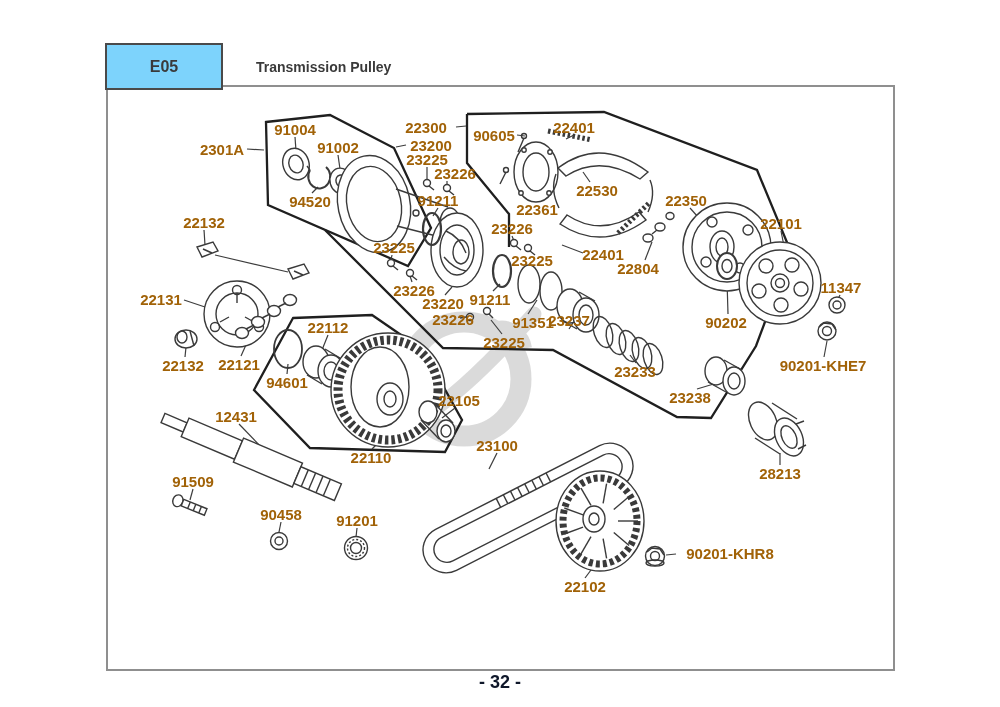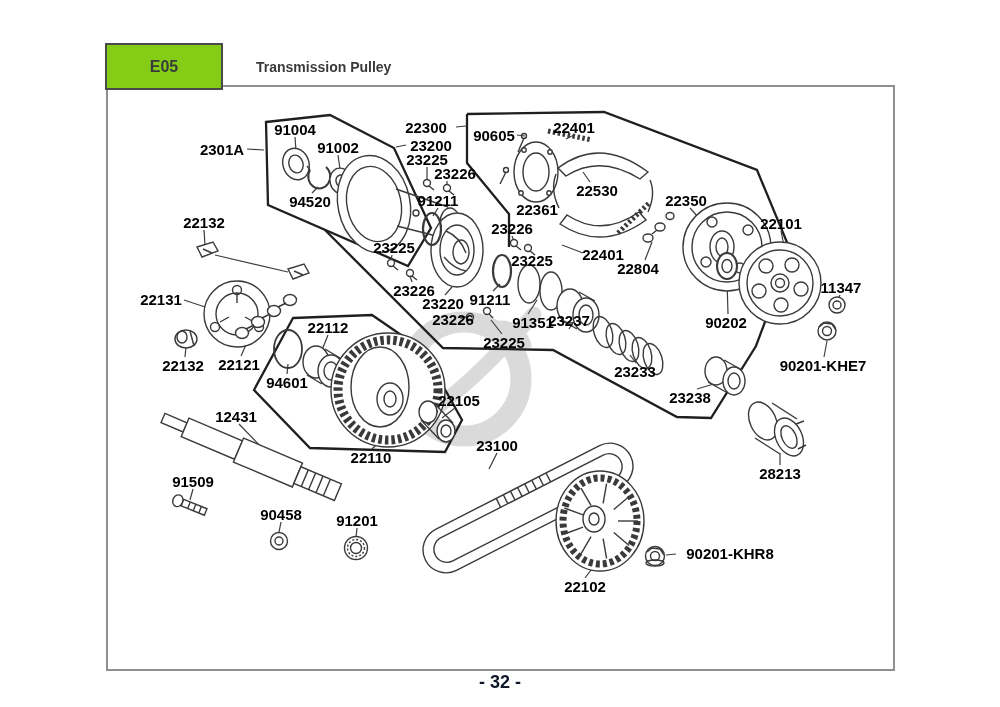--- a/index.html
+++ b/index.html
@@ -6,36 +6,36 @@
   #stage{
     position:relative;width:1000px;height:707px;background:#ffffff;overflow:hidden;
     font-family:"Liberation Sans", sans-serif;
   }
   #page-frame{
     position:absolute;left:106px;top:85px;width:785px;height:582px;
     border:2px solid #8f8f8f;background:transparent;
   }
   #header-box{
     position:absolute;left:105px;top:43px;width:114px;height:43px;
-    border:2px solid #4a4a4a;background:#84cc16;
+    border:2px solid #4a4a4a;background:#7dd3fc;
     display:flex;align-items:center;justify-content:center;
     font-weight:bold;font-size:16px;color:#3a3a3a;z-index:5;
   }
   #page-title{
     position:absolute;left:256px;top:55px;height:24px;line-height:24px;
     font-weight:bold;font-size:14px;color:#3a3a3a;z-index:5;white-space:nowrap;
   }
   #footer-page{
     position:absolute;left:500px;top:672px;transform:translateX(-50%);
     font-weight:bold;font-size:18px;color:#0f172a;
   }
   #diagram-svg{position:absolute;left:0;top:0;}
   .part-label{
     position:absolute;transform:translate(-50%,-50%);
-    font-weight:bold;font-size:15px;color:#000000;white-space:nowrap;
+    font-weight:bold;font-size:15px;color:#a16207;white-space:nowrap;
     z-index:4;letter-spacing:0px;
   }
   #watermark-text{
     position:absolute;left:372px;top:434px;
     font-weight:bold;font-size:44px;color:#cfcfcf;letter-spacing:9px;
     z-index:1;opacity:.85;
   }
 </style>
 </head>
 <body>

